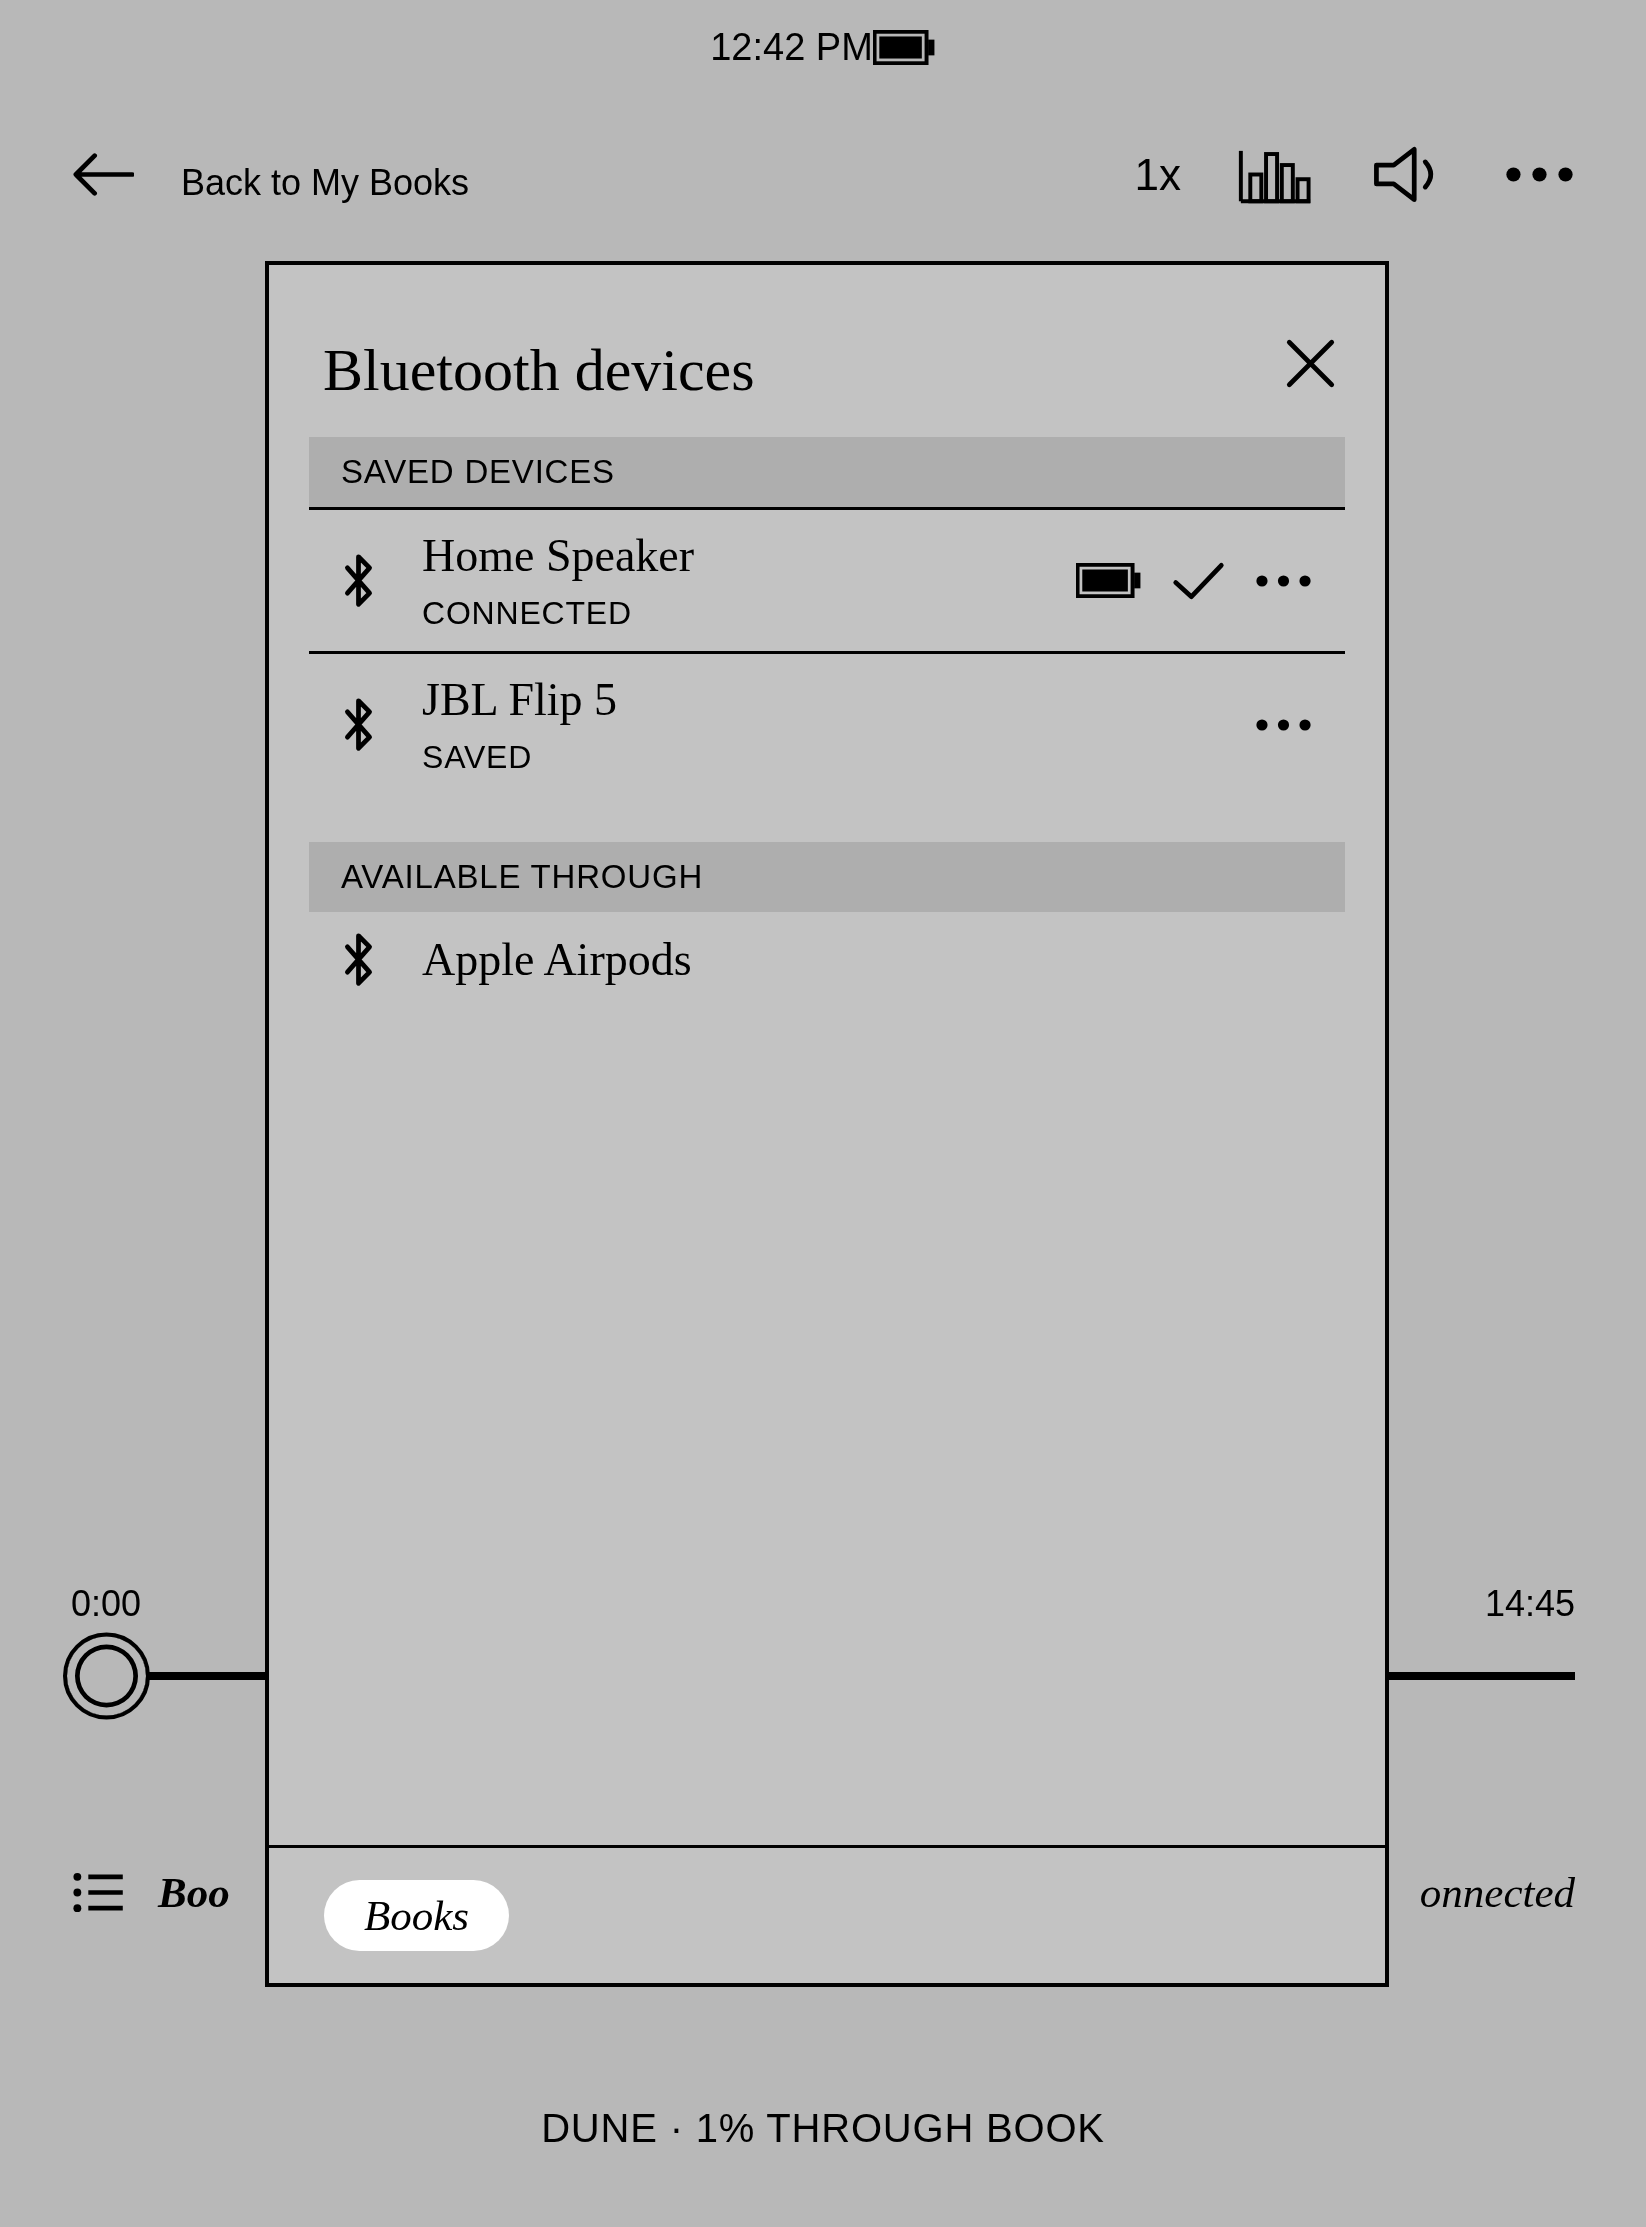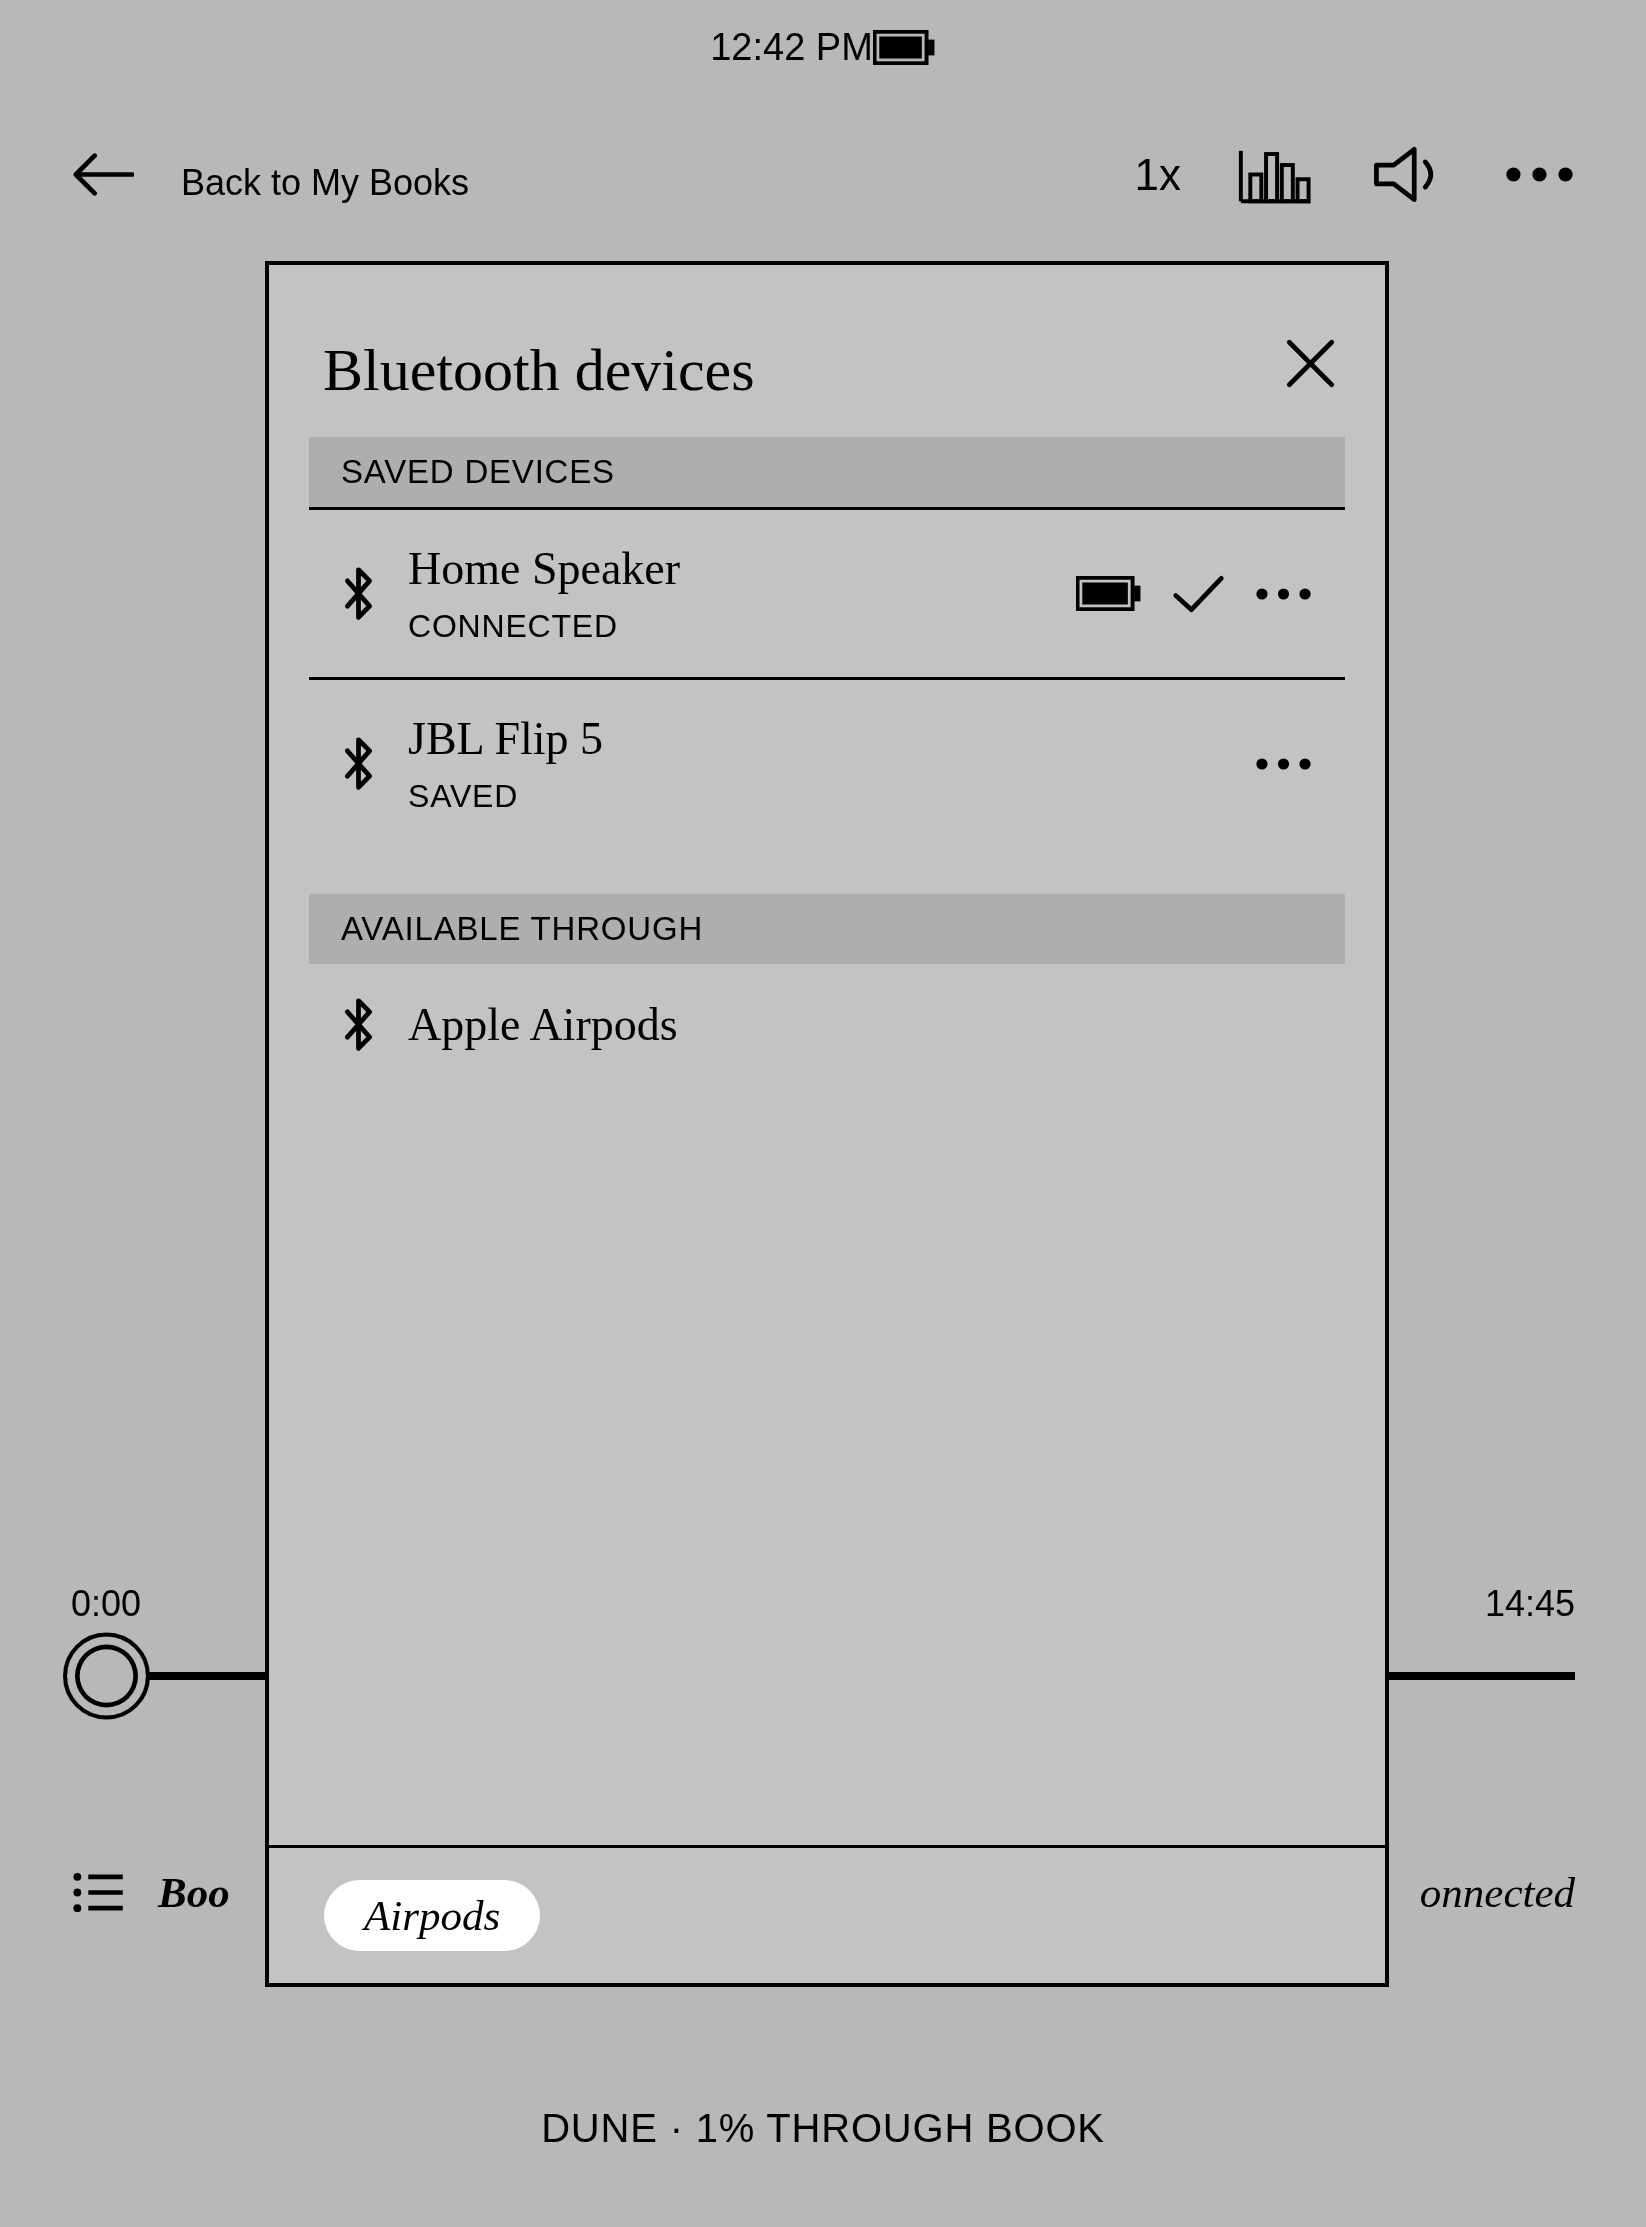--- a/index.html
+++ b/index.html
@@ -78,23 +78,23 @@
   .section-header{
     background:#aeaeae;
     font-family:-apple-system,Helvetica,Arial,sans-serif;
     font-size:33px;letter-spacing:0.8px;
     padding:16px 32px;
     margin:0 40px;
     border-bottom:3.2px solid #000;
   }
   .device-row{
     display:flex;align-items:center;
-    padding:32px 32px;
+    padding:19px 32px;
     margin:0 40px;
-    gap:32px;
+    gap:46px;
   }
   .device-row.bordered{border-bottom:3.2px solid #000;}
   .device-text{flex:1;}
   .device-name{font-size:46px;}
   .device-status{
     font-family:-apple-system,Helvetica,Arial,sans-serif;
     font-size:32px;letter-spacing:0.8px;margin-top:13px;
   }
   .device-actions{display:flex;align-items:center;gap:28.5px;}
   .spacer{height:47px;}
@@ -262,16 +262,16 @@
         <svg width="35" height="57" viewBox="0 0 44 72">
             <path d="M8 20 L36 52 L22 66 V6 L36 20 L8 52" fill="none" stroke="#000" stroke-width="6" stroke-linejoin="round" stroke-linecap="round"></path>
           </svg>
       </span>
       <div class="device-text">
         <div class="device-name">Apple Airpods</div>
       </div>
     </div>
   </div>
   <div class="modal-footer">
-    <span class="rescan">Airpods</span>
+    <span class="rescan">Books</span>
   </div>
 </div>
 
 
 </body></html>

